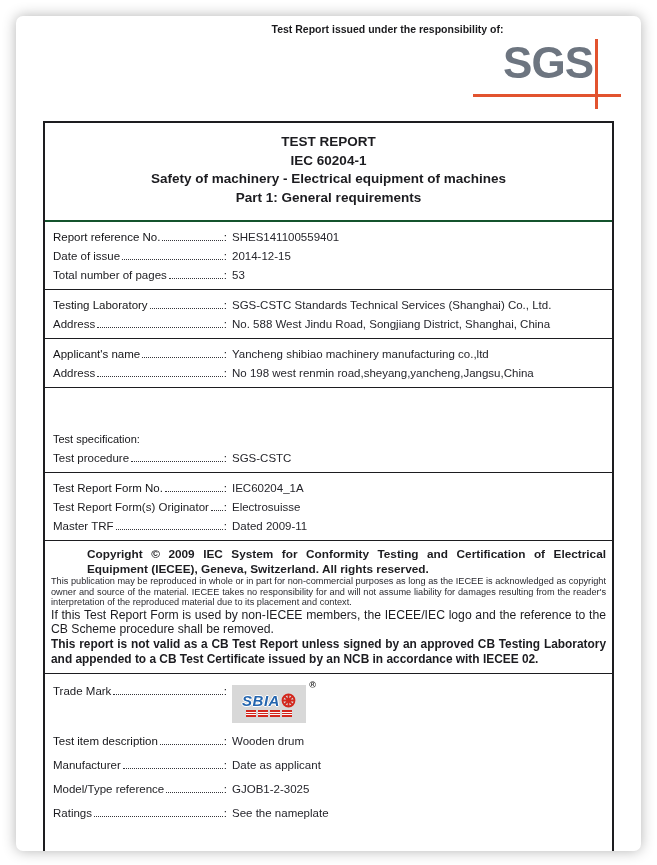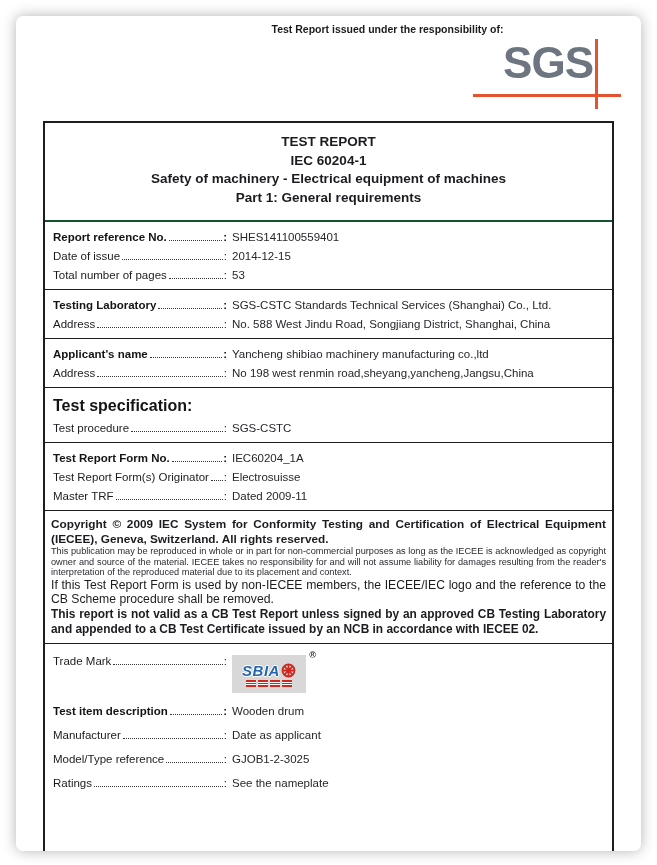--- a/index.html
+++ b/index.html
@@ -56,25 +56,25 @@
   }
   .grp { padding:5px 6px; border-bottom:1.5px solid #1d1d20; }
   .grp.items { border-bottom:0; }
   .row { display:flex; align-items:baseline; padding:3.5px 2px; font-size:11.5px; }
   .items .row { padding:6px 2px; }
   .row-tm { align-items:flex-start; padding:4px 2px 5px; }
   .lbl { width:174px; flex-shrink:0; display:flex; align-items:baseline; white-space:nowrap; }
   .lbl::after { content:":"; }
   .dots { flex:1; min-width:6px; margin:0 1px 2px 2px; border-bottom:1.5px dotted #35353a; }
   .val { margin-left:5px; color:#26262c; }
-  .b { font-weight:bold; color:#141417; }
-  .grp-heading { font-weight:bold; font-size:16px; padding:3.5px 2px; color:#141417; }
+  .b { font-weight:normal; color:#141417; }
+  .grp-heading { font-weight:normal; font-size:11px; padding:3.5px 2px; color:#141417;margin-top:36px; }
   
   .copyright { padding:6px 6px 7px; }
-  .c-bold  { font-size:11.8px; font-weight:bold; line-height:14.6px; text-align:justify; }
+  .c-bold  { font-size:11.8px; font-weight:bold; line-height:14.6px; text-align:justify;margin-left:36px; }
   .c-small { font-size:9.2px; line-height:10.5px; text-align:justify; color:#2a2a30; }
   .c-normal{ font-size:12.2px; line-height:14.6px; text-align:justify; }
   .c-bold2 { font-size:11.9px; font-weight:bold; line-height:14.8px; text-align:justify; }
   
   .tm-box {
     width:74px; height:38px; background:#d8d8d8;
     position:relative;
     display:flex; flex-direction:column; align-items:center; justify-content:center;
   }
   .tm-top { display:flex; align-items:center; }

